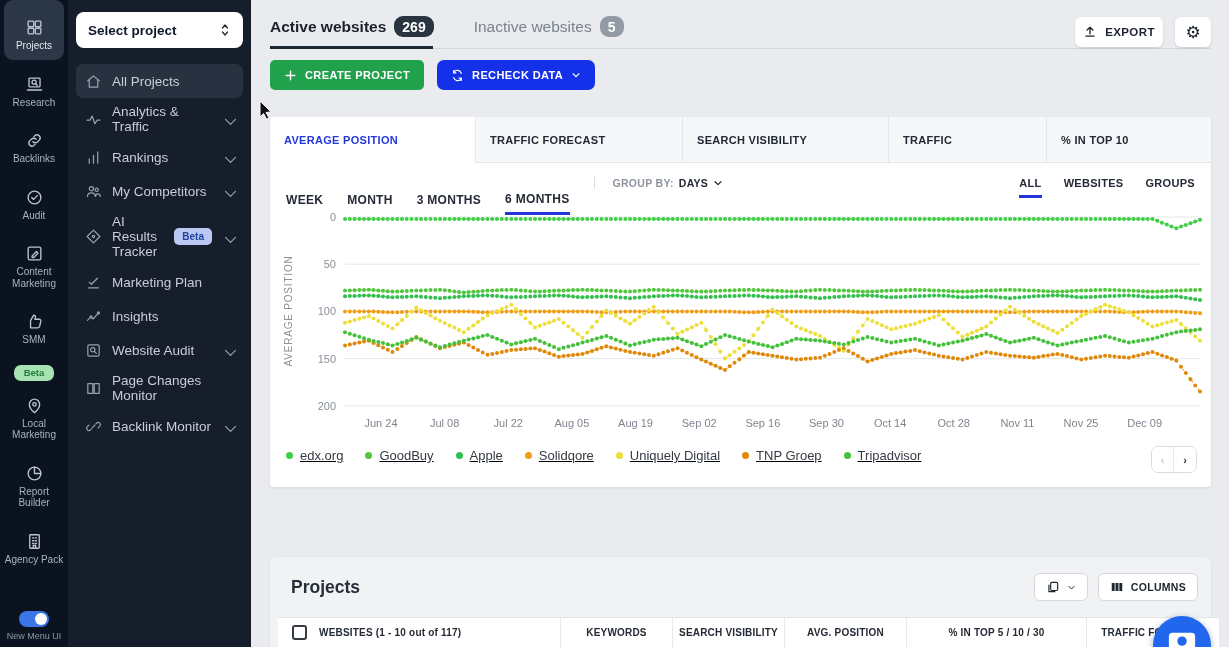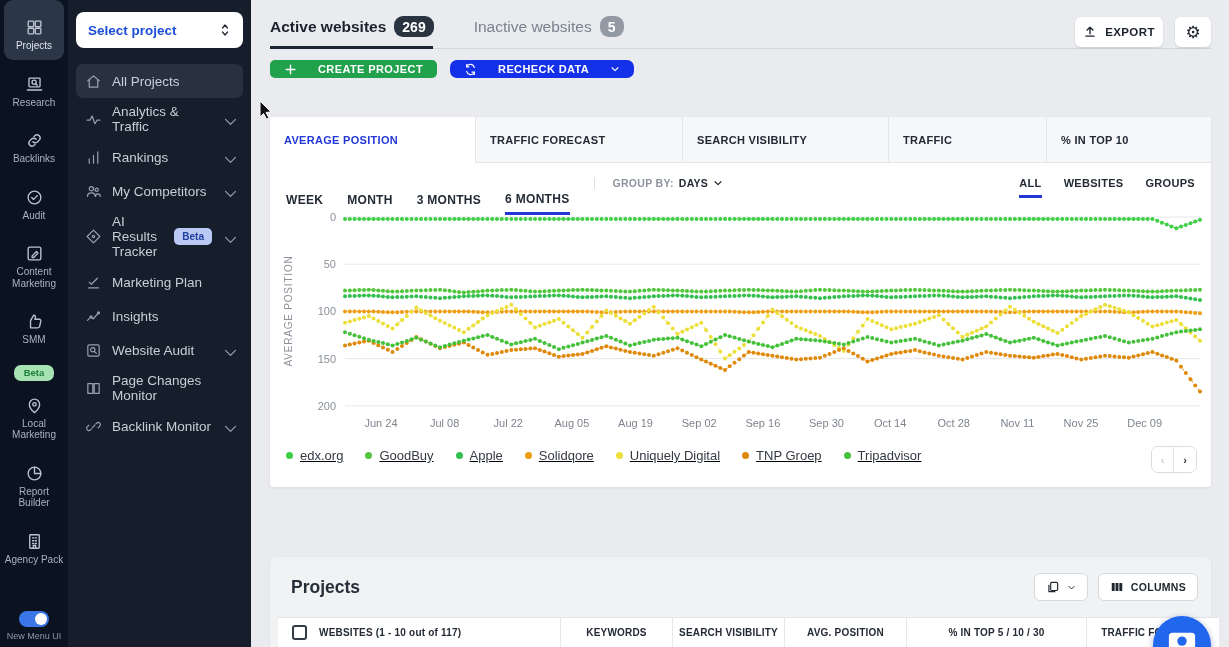--- a/index.html
+++ b/index.html
@@ -13,21 +13,21 @@
   .rail-item svg { width:19px; height:19px; stroke:#bcc4d1; }
   .rail-item.active { background:#2b3646; border-radius:9px; margin-top:-14px; padding-top:18px; color:#e2e7ee; width:60px; }
   .rail-badge { background:#a7e3b2; color:#1e7c3a; font-size:9.5px; font-weight:bold; border-radius:7px; padding:2.5px 10px; margin-top:4px; }
   #rail-footer { position:absolute; bottom:6px; left:0; width:68px; display:flex; flex-direction:column; align-items:center; gap:4px; }
   .toggle { width:30px; height:16px; border-radius:9px; background:#3b76e8; position:relative; cursor:pointer; }
   .toggle .knob { position:absolute; right:2px; top:2px; width:12px; height:12px; border-radius:50%; background:#fff; }
   .toggle-label { color:#8d97a6; font-size:9px; }
 
   
   #sidebar { position:absolute; left:68px; top:0; width:183px; height:647px; background:#161e2c; padding:12px 8px; z-index:4; }
-  #project-select { width:167px; height:36px; background:#fff; border:none; border-radius:8px; display:flex; align-items:center; justify-content:space-between; padding:0 12px; font-size:13.5px; font-weight:bold; color:#1d4ed8; cursor:pointer; }
+  #project-select { width:167px; height:36px; background:#fff; border:none; border-radius:8px; display:flex; align-items:center; justify-content:space-between; padding:0 12px; font-size:13.5px; font-weight:bold; color:#0f172a; cursor:pointer; }
   #project-select svg { width:12px; height:16px; stroke:#1a2330; }
   #side-menu { margin-top:16px; display:flex; flex-direction:column; }
   .menu-item { min-height:34px; display:flex; align-items:center; gap:10px; padding:6px 9px; color:#c7ced8; font-size:13.5px; border-radius:7px; cursor:pointer; }
   .menu-item.active { background:#28313f; }
   .menu-item svg { width:17px; height:17px; stroke:#98a1b0; flex:none; }
   .menu-item .mi-label { flex:1 1 auto; line-height:15px; }
   .menu-item .mi-chevron { width:12px; height:12px; stroke:#7a8494; flex:none; }
   .menu-badge { background:#b9c9f3; color:#21409f; font-size:10px; font-weight:bold; border-radius:5px; padding:3px 8px; flex:none; }
 
   
@@ -36,21 +36,21 @@
   #top-tabs { position:absolute; left:19px; top:16px; display:flex; gap:40px; }
   .wtab { display:flex; align-items:center; gap:8px; font-size:15.5px; cursor:pointer; }
   .wtab .wtab-label { color:#79828e; }
   .wtab.active .wtab-label { color:#1a212c; font-weight:bold; }
   .wtab .count { color:#fff; font-size:14px; font-weight:bold; border-radius:9px; padding:2.5px 8px; background:#939aa4; }
   .wtab.active .count { background:#2a3441; }
   #tabs-baseline { position:absolute; left:19px; top:48px; width:941px; height:1px; background:#d3d7db; }
   #tabs-activebar { position:absolute; left:19px; top:46px; width:163px; height:3px; background:#1c2532; }
 
   #action-row { position:absolute; left:19px; top:60px; display:flex; gap:13px; }
-  .btn { display:flex; align-items:center; gap:21px; height:18px; border:none; border-radius:5px; font-family:inherit; font-size:11px; font-weight:bold; letter-spacing:.4px; padding:0 14px; cursor:pointer; }
+  .btn { display:flex; align-items:center; gap:8px; height:30px; border:none; border-radius:5px; font-family:inherit; font-size:11px; font-weight:bold; letter-spacing:.4px; padding:0 14px; cursor:pointer; }
   #btn-create { background:#22a14d; color:#fff; }
   #btn-recheck { background:#1430e8; color:#fff; border-radius:7px;align-items:center; }
   .btn svg { width:13px; height:13px; }
 
   #btn-export { position:absolute; top:17px; left:824px; width:88px; height:30px; background:#fff; border:none; border-radius:6px; box-shadow:0 1px 2px rgba(20,25,40,.15); display:flex; align-items:center; justify-content:center; gap:8px; font-family:inherit; font-size:11.5px; font-weight:bold; color:#1a212c; letter-spacing:.4px; cursor:pointer; }
   #btn-gear { position:absolute; top:17px; left:924px; width:36px; height:30px; background:#fff; border:none; border-radius:6px; box-shadow:0 1px 2px rgba(20,25,40,.15); display:flex; align-items:center; justify-content:center; cursor:pointer; }
   #btn-gear span { font-size:17px; color:#1a212c; line-height:1; }
 
   
   #chart-card { position:absolute; left:19px; top:117px; width:941px; height:370px; background:#fff; border-radius:3px; box-shadow:0 1px 3px rgba(20,25,40,.08); }

